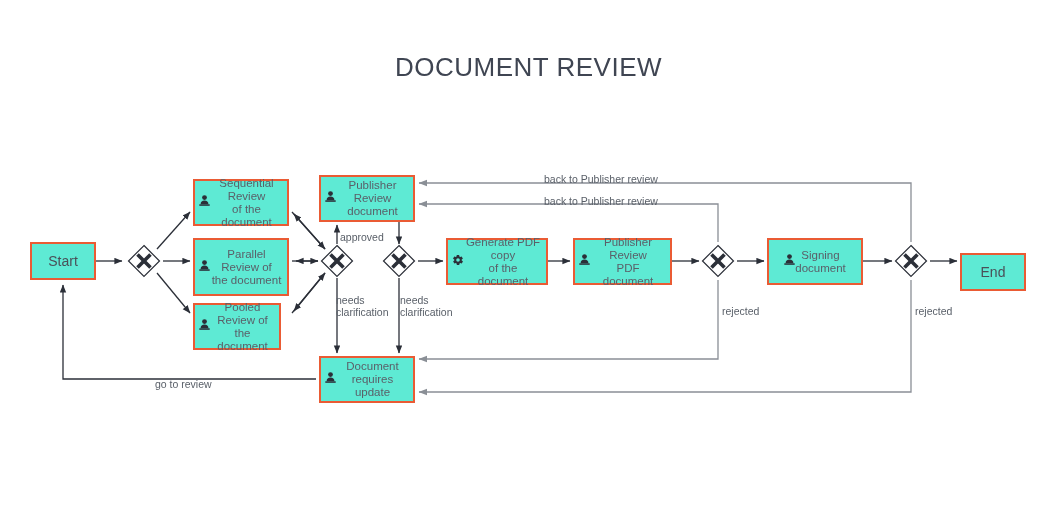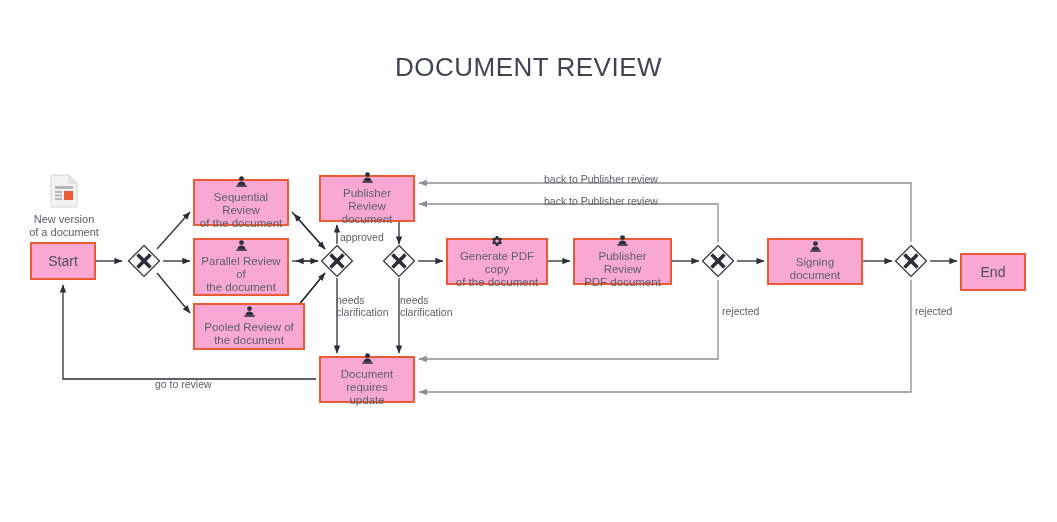--- a/index.html
+++ b/index.html
@@ -24,23 +24,23 @@
     font-size: 26px;
     letter-spacing: 0.5px;
     color: #3f4552;
     font-weight: 400;
   }
 
   
   .node {
     position: absolute;
     border: 2px solid #ea5b34;
-    background: #f9a8d4;
+    background: #5eead4;
     display: flex;
-    flex-direction: column;
+    flex-direction: row;
     align-items: center;
     justify-content: center;
     text-align: center;
     color: #5a6069;
     font-size: 11.5px;
     line-height: 13px;
     padding: 2px 4px;
   }
   .node .label { white-space: pre-line; }
   .node.plain { justify-content: center; font-size: 14px; color: #4a5058; }
@@ -139,35 +139,20 @@
       <path d="M911,242 L911,183 L419,183"></path>
 
       <path d="M718,242 L718,204 L419,204"></path>
 
       <path d="M718,280 L718,359 L419,359"></path>
 
       <path d="M911,280 L911,392 L419,392"></path>
     </g>
   </svg>
 
-  <div class="artifact" style="left:22px; top:174px; width:84px;">
-    <span style="line-height:0;">
-      <svg width="28" height="34" viewBox="0 0 28 34" xmlns="http://www.w3.org/2000/svg">
-        <path d="M1,1 L19,1 L27,9 L27,33 L1,33 Z" fill="#f2f2f2" stroke="#d6d6d6" stroke-width="1"></path>
-        <path d="M19,1 L19,9 L27,9" fill="#e4e4e4" stroke="#d6d6d6" stroke-width="1"></path>
-        <rect x="5" y="12" width="18" height="3" fill="#b6b6b6"></rect>
-        <rect x="5" y="17" width="7" height="2" fill="#b6b6b6"></rect>
-        <rect x="5" y="20.5" width="7" height="2" fill="#b6b6b6"></rect>
-        <rect x="5" y="24" width="7" height="2" fill="#b6b6b6"></rect>
-        <rect x="14" y="17" width="9" height="9" fill="#ea5b34"></rect>
-      </svg>
-    </span>
-    <div class="cap">New version
-of a document</div>
-  </div>
 
   <div id="node-layer">
       <div class="node plain" style="left: 30px; top: 242px; width: 66px; height: 38px;">
         <div class="label">Start</div>
       </div>
       <div class="node" style="left: 193px; top: 179px; width: 96px; height: 47px;">
         <span class="node-icon"><svg width="11" height="12" viewBox="0 0 11 12" xmlns="http://www.w3.org/2000/svg">
             <circle cx="5.5" cy="2.6" r="2.4" fill="#2b2f38"></circle>
             <path d="M1.6,9.2 C1.6,6.6 3.2,5.4 5.5,5.4 C7.8,5.4 9.4,6.6 9.4,9.2 Z" fill="#2b2f38"></path>
             <rect x="0.3" y="9.3" width="10.4" height="1.5" fill="#2b2f38"></rect>
@@ -177,21 +162,21 @@
       </div>
       <div class="node" style="left: 193px; top: 238px; width: 96px; height: 58px;">
         <span class="node-icon"><svg width="11" height="12" viewBox="0 0 11 12" xmlns="http://www.w3.org/2000/svg">
             <circle cx="5.5" cy="2.6" r="2.4" fill="#2b2f38"></circle>
             <path d="M1.6,9.2 C1.6,6.6 3.2,5.4 5.5,5.4 C7.8,5.4 9.4,6.6 9.4,9.2 Z" fill="#2b2f38"></path>
             <rect x="0.3" y="9.3" width="10.4" height="1.5" fill="#2b2f38"></rect>
           </svg></span>
         <div class="label">Parallel Review of
 the document</div>
       </div>
-      <div class="node" style="left: 193px; top: 303px; width: 112px; height: 47px;">
+      <div class="node" style="left: 193px; top: 303px; width: 88px; height: 47px;">
         <span class="node-icon"><svg width="11" height="12" viewBox="0 0 11 12" xmlns="http://www.w3.org/2000/svg">
             <circle cx="5.5" cy="2.6" r="2.4" fill="#2b2f38"></circle>
             <path d="M1.6,9.2 C1.6,6.6 3.2,5.4 5.5,5.4 C7.8,5.4 9.4,6.6 9.4,9.2 Z" fill="#2b2f38"></path>
             <rect x="0.3" y="9.3" width="10.4" height="1.5" fill="#2b2f38"></rect>
           </svg></span>
         <div class="label">Pooled Review of
 the document</div>
       </div>
       <div class="node" style="left: 319px; top: 175px; width: 96px; height: 47px;">
         <span class="node-icon"><svg width="11" height="12" viewBox="0 0 11 12" xmlns="http://www.w3.org/2000/svg">

